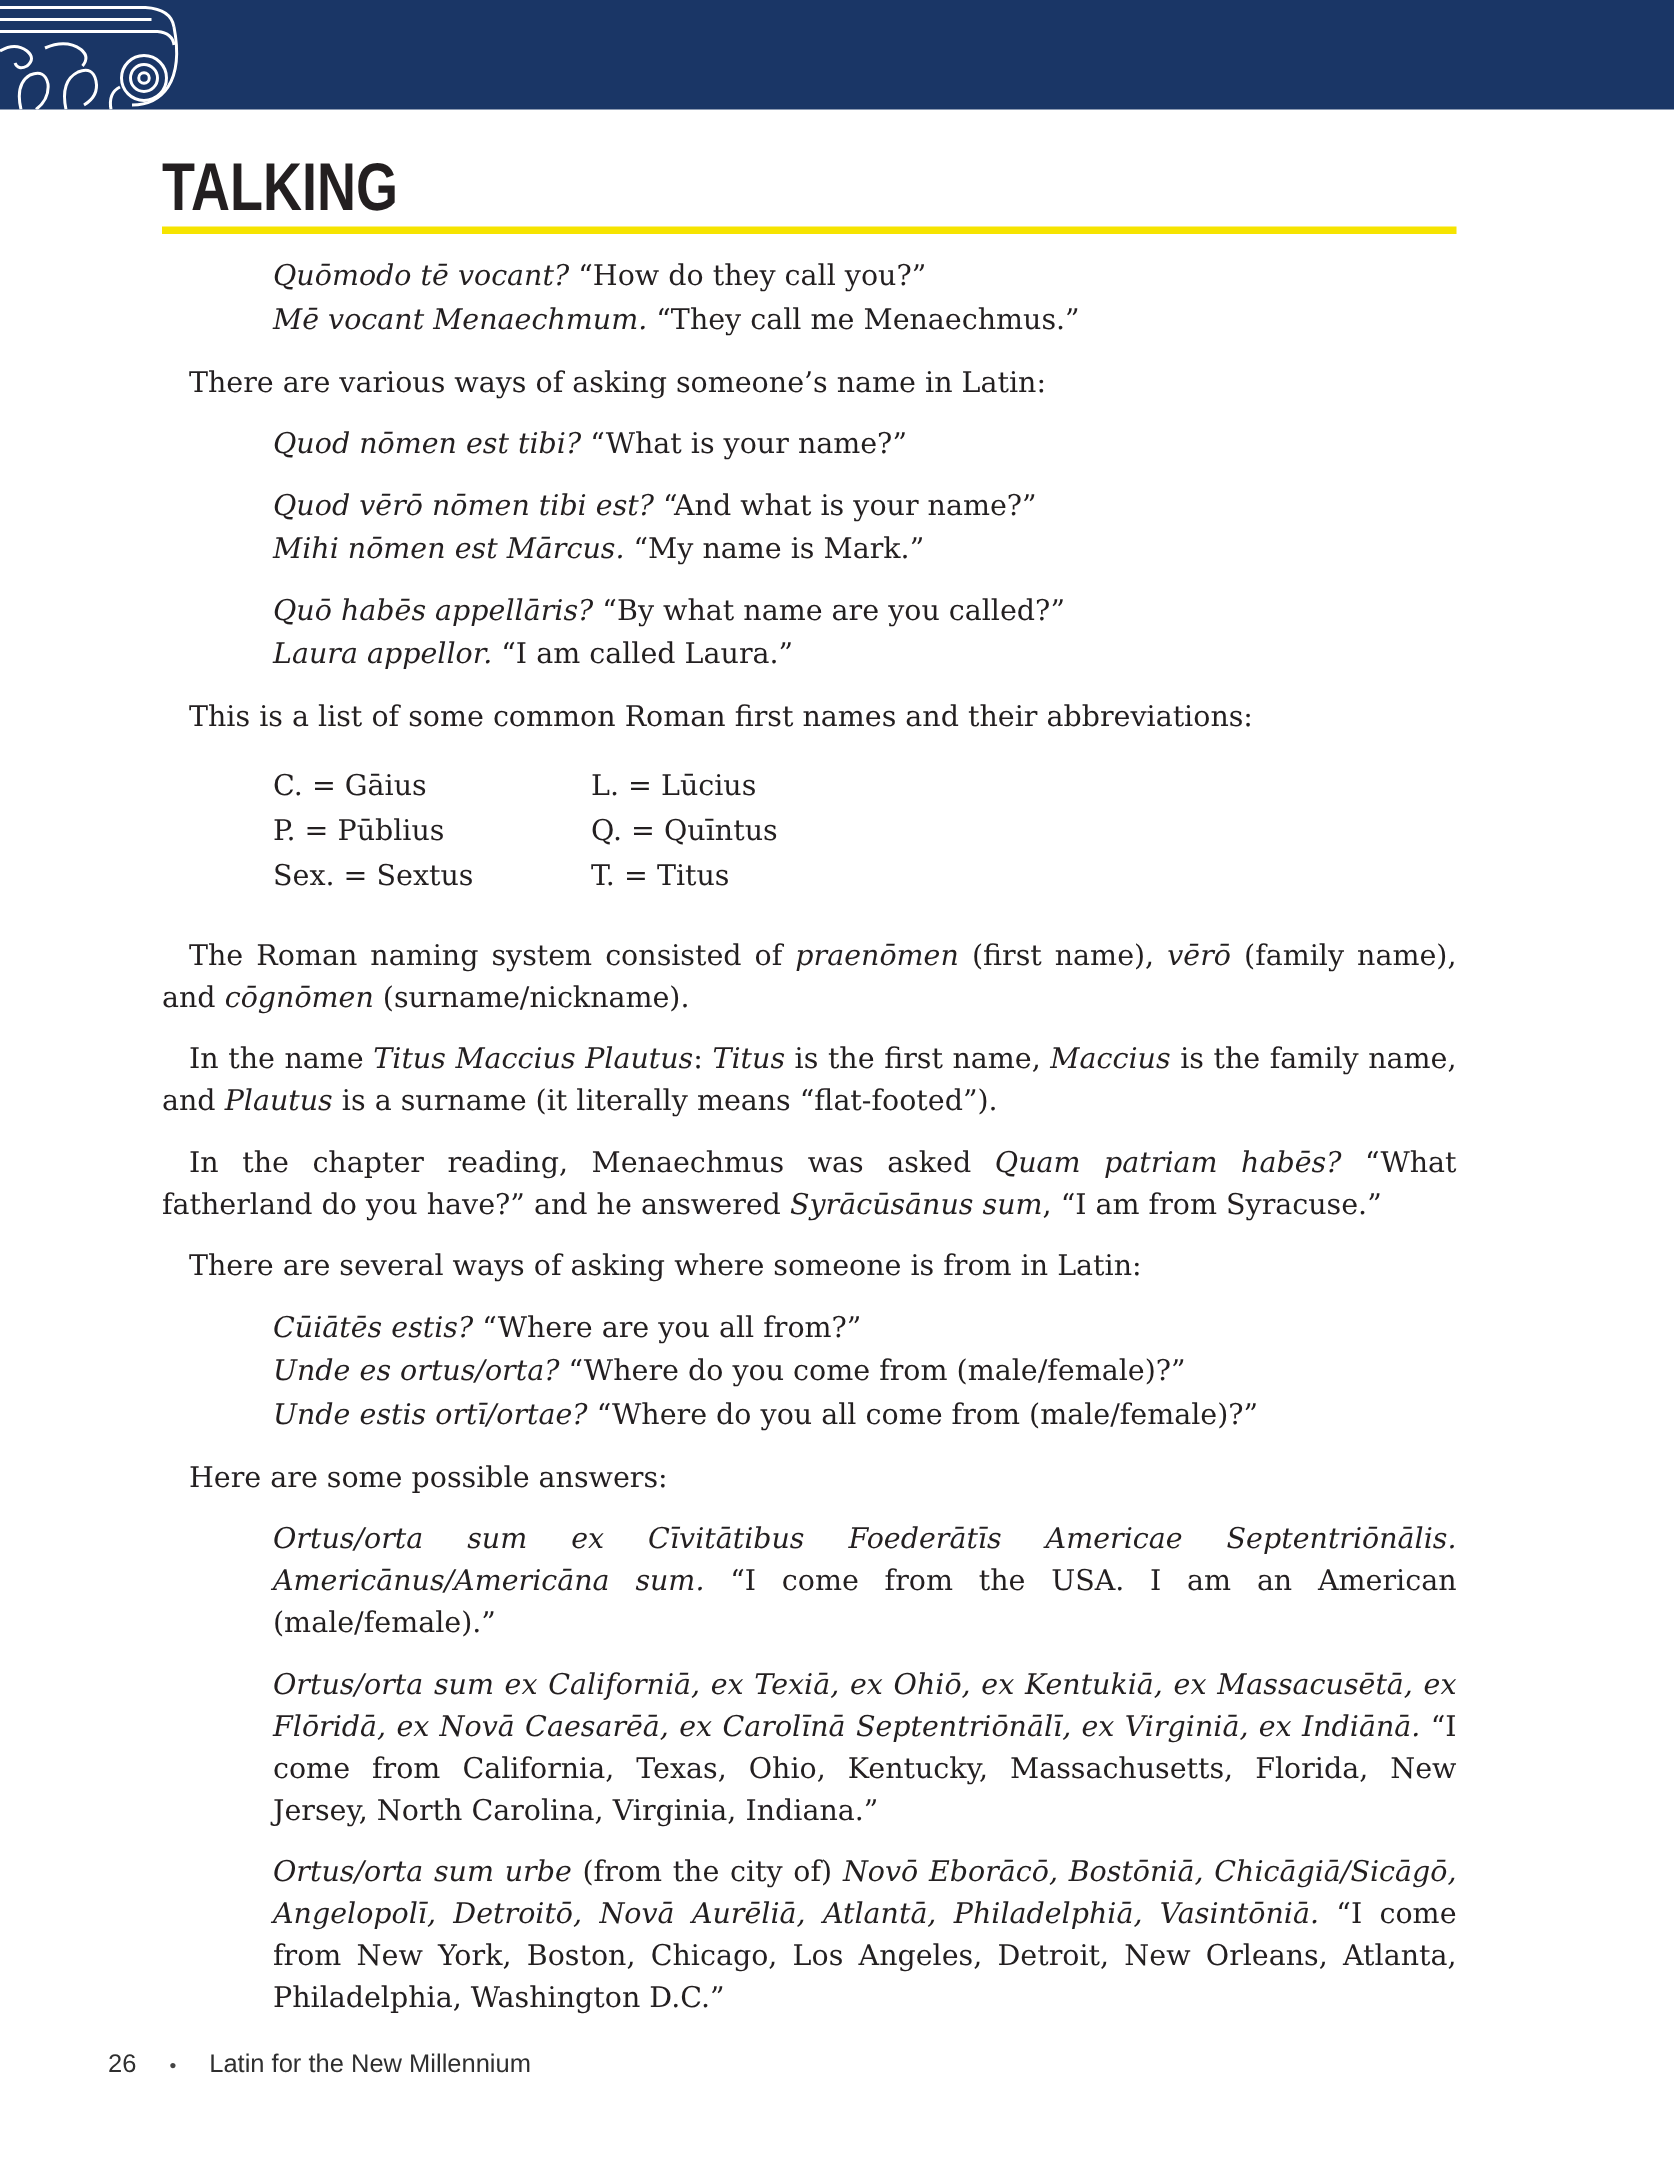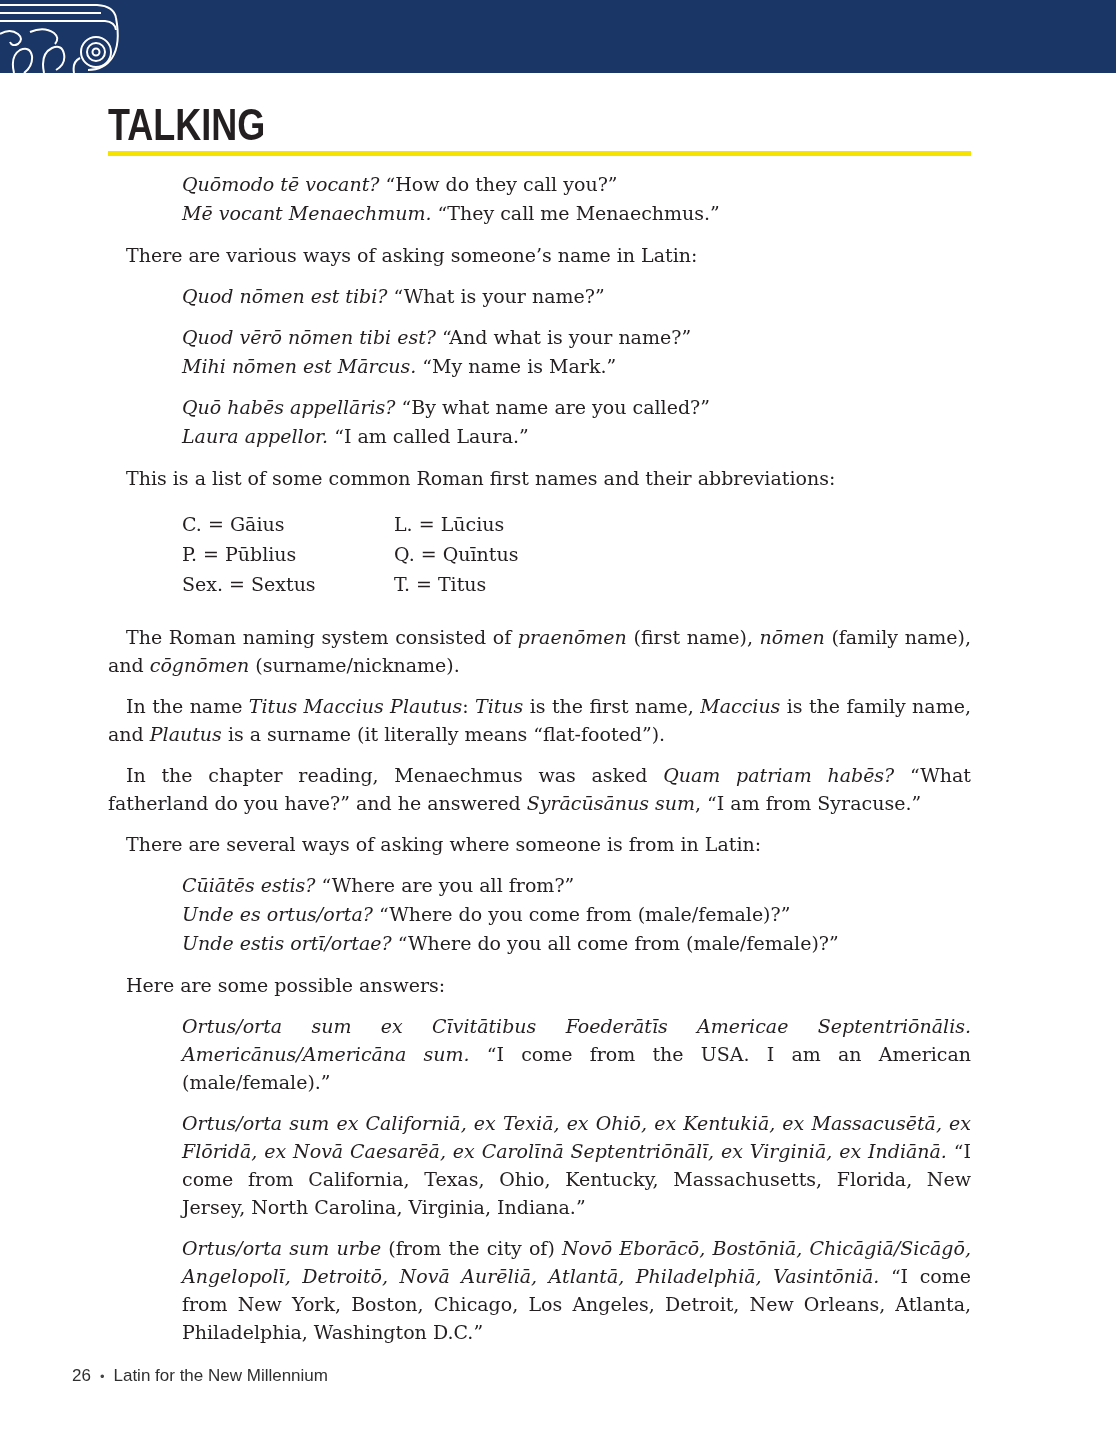--- a/index.html
+++ b/index.html
@@ -36,21 +36,21 @@
   .ex-line{line-height:29px;}
   .answer{margin:13px 0 13px 74px;text-align:justify;text-align-last:left;}
   .lat{font-style:italic;text-align:center;}
   .names{display:flex;margin:17px 0 24px 74px;line-height:30px;}
   .names-col1{width:218px;}
   .names-col2{width:212px;}
   .names-col3{width:auto;}
   .page-footer{
     position:absolute;left:72px;top:1366px;
     font-family:"Liberation Sans", sans-serif;font-size:17px;color:#2f2f2f;
-    display:flex;align-items:center;gap:9px;
+    display:flex;align-items:center;gap:22px;
   }
   .footer-dot{font-size:13px;color:#444;}
 </style>
 </head>
 <body>
 
 <div class="header-bar">
   <span class="logo">
     <svg viewBox="0 0 125 73" width="125" height="73" aria-hidden="true">
       <g fill="none" stroke="#ffffff" stroke-width="2">
@@ -97,21 +97,21 @@
           <div>C. = Gāius</div>
           <div>P. = Pūblius</div>
           <div>Sex. = Sextus</div>
         </div>
         <div class="names-col3">
           <div>L. = Lūcius</div>
           <div>Q. = Quīntus</div>
           <div>T. = Titus</div>
         </div>
       </div>
-      <p class="para indent justify"><span class="eng">The Roman naming system consisted of </span><span class="lat">praenōmen</span><span class="eng"> (first name), </span><span class="lat">nōmen</span><span class="eng"> (family name), and </span><span class="lat">cōgnōmen</span><span class="eng"> (surname/nickname).</span></p>
+      <p class="para indent justify"><span class="eng">The Roman naming system consisted of </span><span class="lat">praenōmen</span><span class="eng"> (first name), </span><span class="lat">vērō</span><span class="eng"> (family name), and </span><span class="lat">cōgnōmen</span><span class="eng"> (surname/nickname).</span></p>
       <p class="para indent justify"><span class="eng">In the name </span><span class="lat">Titus Maccius Plautus</span><span class="eng">: </span><span class="lat">Titus</span><span class="eng"> is the first name, </span><span class="lat">Maccius</span><span class="eng"> is the family name, and </span><span class="lat">Plautus</span><span class="eng"> is a surname (it literally means “flat-footed”).</span></p>
       <p class="para indent justify"><span class="eng">In the chapter reading, Menaechmus was asked </span><span class="lat">Quam patriam habēs?</span><span class="eng"> “What fatherland do you have?” and he answered </span><span class="lat">Syrācūsānus sum</span><span class="eng">, “I am from Syracuse.”</span></p>
       <p class="para indent"><span class="eng">There are several ways of asking where someone is from in Latin:</span></p>
       <div class="example">
         <div class="ex-line"><span class="lat">Cūiātēs estis? </span><span class="eng">“Where are you all from?”</span></div>
         <div class="ex-line"><span class="lat">Unde es ortus/orta? </span><span class="eng">“Where do you come from (male/female)?”</span></div>
         <div class="ex-line"><span class="lat">Unde estis ortī/ortae? </span><span class="eng">“Where do you all come from (male/female)?”</span></div>
       </div>
       <p class="para indent"><span class="eng">Here are some possible answers:</span></p>
       <p class="answer"><span class="lat">Ortus/orta sum ex Cīvitātibus Foederātīs Americae Septentriōnālis. Americānus/Americāna sum.</span><span class="eng"> “I come from the USA. I am an American (male/female).”</span></p>

